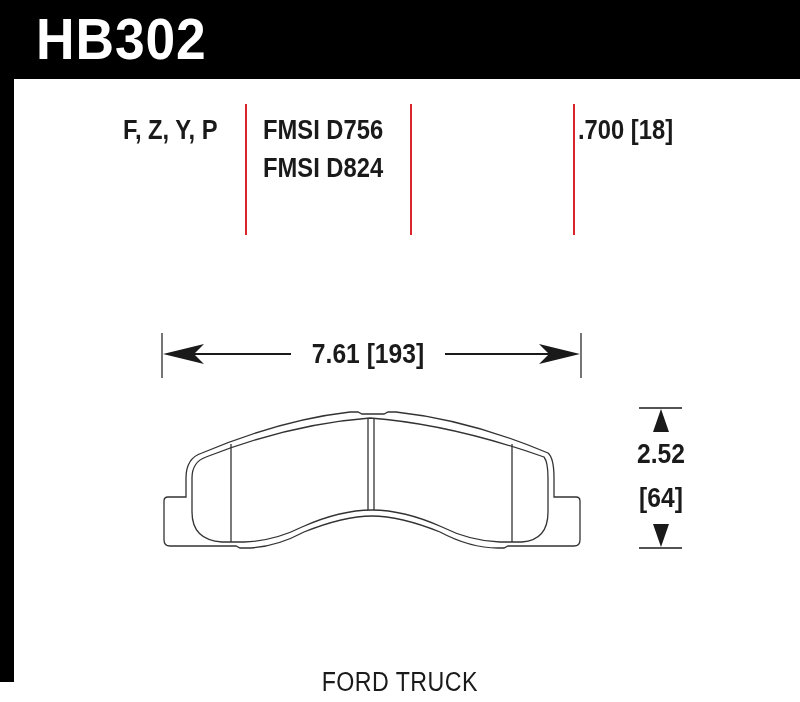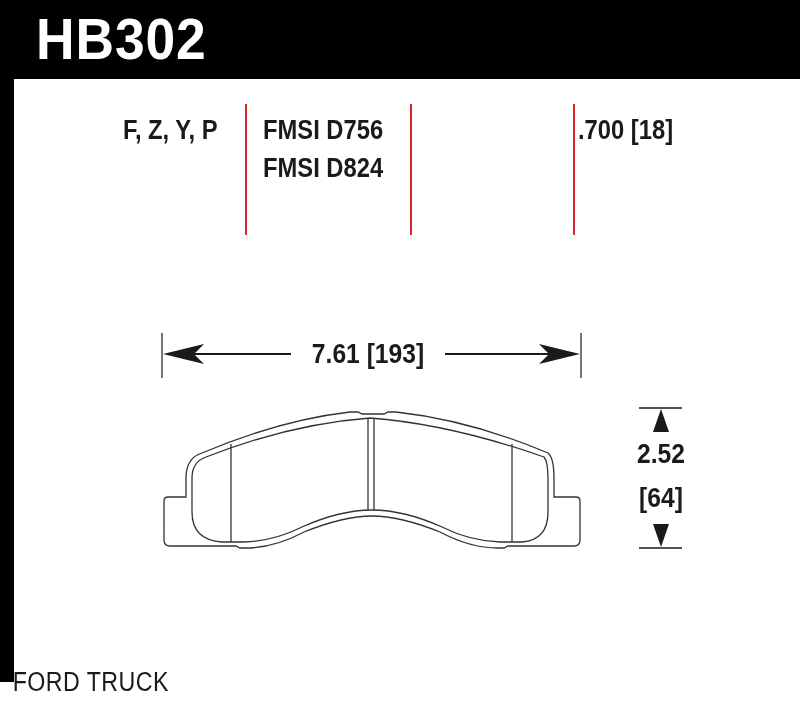--- a/index.html
+++ b/index.html
@@ -9,21 +9,21 @@
     .left-bar { position: absolute; left: 0; top: 0; width: 14px; height: 682px; background: #000; }
     .part-number { position: absolute; left: 36px; top: 4px; color: #fff; font-weight: bold;
                    font-size: 58px; letter-spacing: 1px; line-height: 70px; transform: scaleX(0.92);
                    transform-origin: left center; }
     .spec-text { position: absolute; color: #1a1a1a; font-weight: bold; font-size: 27px;
                  line-height: 32px; transform: scaleX(0.88); transform-origin: left center; white-space: nowrap; }
     .red-line { position: absolute; width: 2px; background: #d9242c; top: 104px; height: 131px; }
     svg.drawing { position: absolute; left: 0; top: 0; }
     .dim-text { position: absolute; color: #1a1a1a; font-weight: bold; font-size: 28px;
                 line-height: 32px; white-space: nowrap; transform: scaleX(0.88); transform-origin: center center; }
-    .footer-text { position: absolute; left: 0; width: 800px; top: 666px; 
+    .footer-text { position: absolute; left: 0; width: 800px; top: 666px; text-align: center;
                    color: #1a1a1a; font-size: 27px; line-height: 32px; font-weight: normal; }
     .footer-text span { display: inline-block; transform: scaleX(0.86); letter-spacing: 0.5px; }
   </style>
 </head>
 <body>
 
 <div class="header-bar"></div>
 <div class="left-bar"></div>
 <div class="part-number">HB302</div>
 

